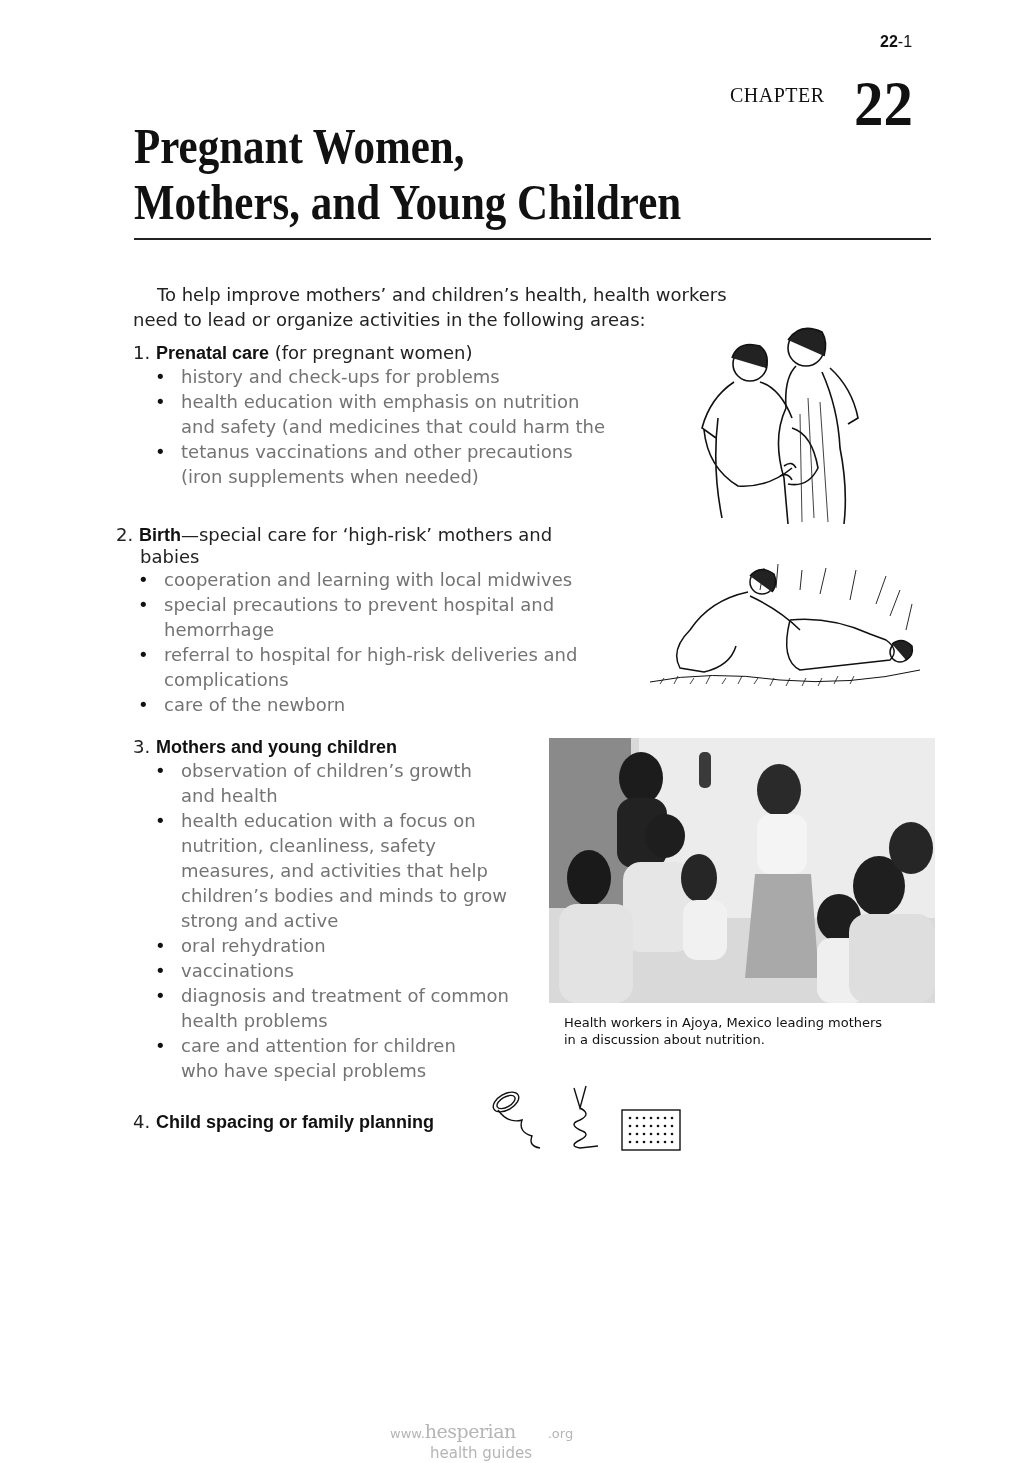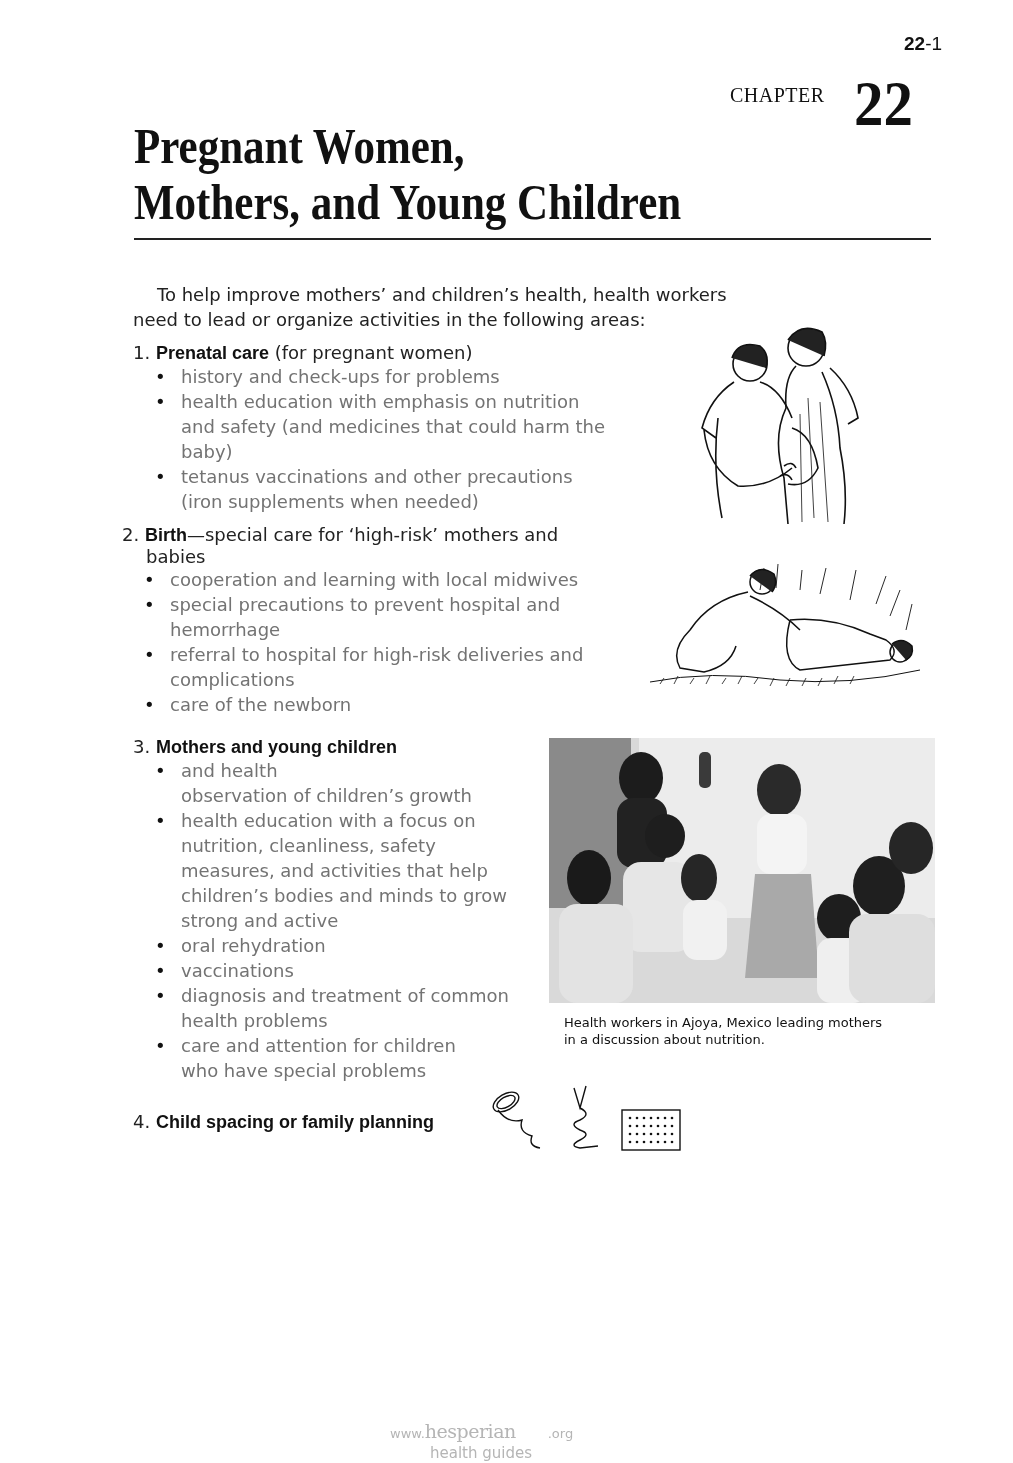--- a/index.html
+++ b/index.html
@@ -1,40 +1,40 @@
 <!DOCTYPE html>
 <html><head>
   <meta charset="utf-8">
   <style>
     html, body { margin: 0; padding: 0; background: #ffffff; }
     body {
       width: 1013px; height: 1463px; position: relative; overflow: hidden;
       font-family: "DejaVu Sans", sans-serif; color: #1a1a1a;
     }
     .abs { position: absolute; }
-    .page-num { left: 904px; top: 33px; font-family: "Liberation Sans", sans-serif; font-size: 19px; color: #111; text-align: right; }
+    .page-num { left: 880px; top: 33px; font-family: "Liberation Sans", sans-serif; font-size: 16px; color: #111; text-align: right; }
     .page-num b { font-weight: bold; }
     .page-num .sep { font-weight: normal; }
     .chapter-label { left: 730px; top: 84px; font-family: "Liberation Serif", serif; font-size: 20px; letter-spacing: 0.5px; color: #111; }
     .chapter-num { left: 854px; top: 72px; font-family: "Liberation Serif", serif; font-weight: bold; font-size: 64px; line-height: 64px; color: #111; transform: scaleX(0.92); transform-origin: left top; }
     .title { left: 134px; top: 118px; font-family: "Liberation Serif", serif; font-weight: bold; font-size: 50px; line-height: 56px; color: #111; transform: scaleX(0.86); transform-origin: left top; white-space: nowrap; }
     .rule { left: 134px; top: 238px; width: 797px; height: 2px; background: #222; }
 
     .body-text { font-size: 18px; line-height: 25px; color: #222; white-space: nowrap; }
     .intro { left: 133px; top: 282px; }
     .intro .l1 { padding-left: 24px; }
     .section-head { font-size: 18px; color: #222; white-space: nowrap; }
     .section-head b { font-family: "Liberation Sans", sans-serif; font-weight: bold; color: #111; }
     ul.bullets { list-style: none; margin: 0; padding: 0; }
     ul.bullets li { position: relative; padding-left: 48px; font-size: 18px; line-height: 25px; color: #737373; white-space: nowrap; }
     ul.bullets li::before { content: "•"; position: absolute; left: 22px; top: 0; font-size: 18px; color: #111; }
     .section-sub { padding-left: 24px; }
 
     .sec1 { left: 133px; top: 342px; }
-    .sec2 { left: 122px; top: 524px; }
+    .sec2 { left: 116px; top: 524px; }
     .sec3 { left: 133px; top: 736px; }
     .sec4 { left: 133px; top: 1111px; }
 
     .illus1 { left: 688px; top: 318px; width: 180px; height: 208px; }
     .illus2 { left: 650px; top: 560px; width: 270px; height: 130px; }
     .photo { left: 549px; top: 738px; width: 386px; height: 265px; background: #bdbdbd; overflow: hidden; }
     .caption { left: 564px; top: 1014px; font-family: "DejaVu Sans", sans-serif; font-size: 13px; line-height: 17px; color: #111; white-space: nowrap; }
     .fp-icons { left: 488px; top: 1084px; width: 200px; height: 72px; }
 
     .watermark { left: 390px; top: 1420px; width: 240px; color: #b5b5b5; }
@@ -66,21 +66,20 @@
     <span>1.</span>
     <b>Prenatal care</b><span> (for pregnant women)</span>
   </div>
   <ul class="bullets">
     <li>
         <div>history and check-ups for problems</div>
       </li>
     <li>
         <div>health education with emphasis on nutrition</div>
         <div>and safety (and medicines that could harm the</div>
-        <div>baby)</div>
       </li>
     <li>
         <div>tetanus vaccinations and other precautions</div>
         <div>(iron supplements when needed)</div>
       </li>
   </ul>
 </div>
 
 <div class="abs sec2">
   <div class="section-head">
@@ -106,22 +105,22 @@
   </ul>
 </div>
 
 <div class="abs sec3">
   <div class="section-head">
     <span>3.</span>
     <b>Mothers and young children</b>
   </div>
   <ul class="bullets">
     <li>
+        <div>observation of children’s growth</div>
         <div>and health</div>
-        <div>observation of children’s growth</div>
       </li>
     <li>
         <div>health education with a focus on</div>
         <div>nutrition, cleanliness, safety</div>
         <div>measures, and activities that help</div>
         <div>children’s bodies and minds to grow</div>
         <div>strong and active</div>
       </li>
     <li>
         <div>oral rehydration</div>

